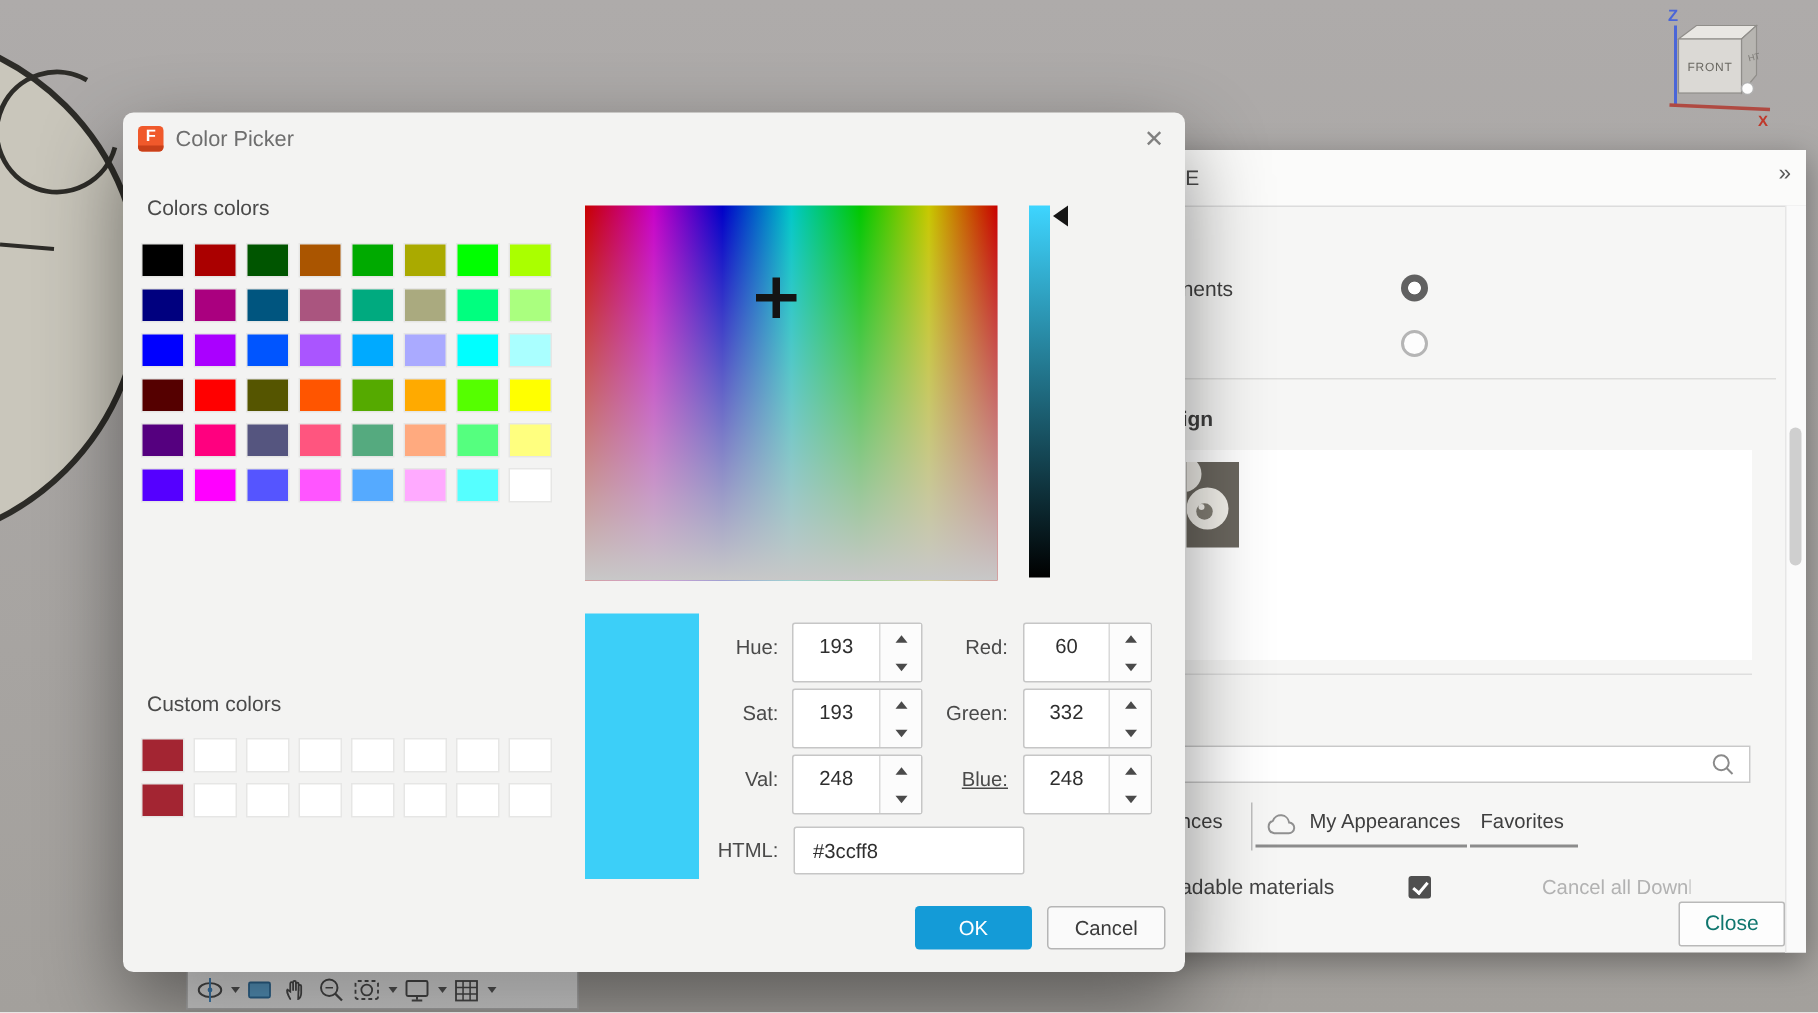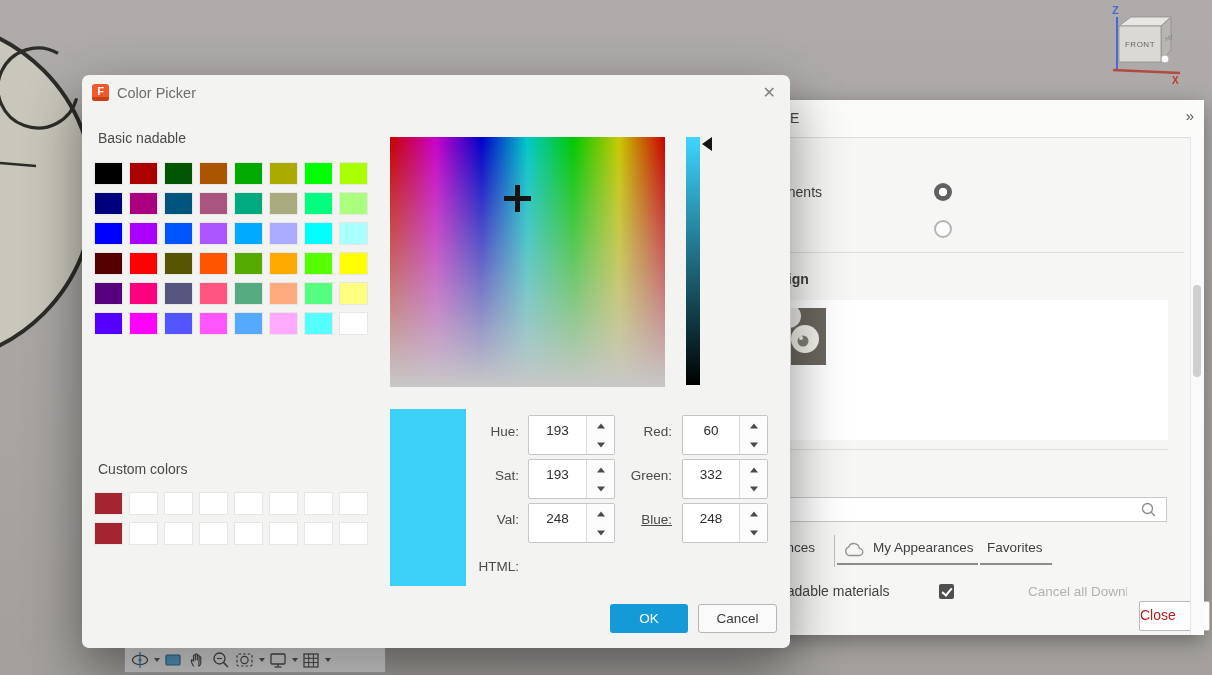--- a/index.html
+++ b/index.html
@@ -36,21 +36,21 @@
   .materials-label{position:absolute;left:19px;top:483px;height:17px;overflow:hidden;
                    font-size:14px;color:#434343;}
   .dl-check{position:absolute;left:179px;top:484px;width:15px;height:15px;background:#4f4f4f;
             border-radius:2px;}
   .dl-check::after{content:"";position:absolute;left:5px;top:2px;width:4px;height:8px;
             border-right:2px solid #fff;border-bottom:2px solid #fff;transform:rotate(40deg);}
   .cancel-dl{position:absolute;left:268px;top:484px;width:99px;height:15px;overflow:hidden;
              font-size:13.5px;color:#b2b2b2;white-space:nowrap;}
   .close-btn{position:absolute;left:359px;top:501px;width:71px;height:30px;background:#fdfdfd;
              border:1px solid #b9b9b9;border-radius:2px;box-sizing:border-box;
-             font-size:14px;color:#b91c1c;line-height:27px;cursor:default;margin-left:20px;}
+             font-size:14px;color:#0f766e;text-align:center;line-height:27px;cursor:default;}
   .pscroll{position:absolute;right:0;top:37px;width:13px;bottom:0;background:#fafafa;
            border-left:1px solid #e6e6e6;}
   .pscroll-thumb{position:absolute;left:2px;top:148px;width:8px;height:92px;background:#cfcfcf;
            border-radius:4px;}
 
   
   .navbar{position:absolute;left:124px;top:646px;width:262px;height:27px;
           background:linear-gradient(#efefef,#d4d4d4);border:1px solid #a9a9a9;box-sizing:border-box;
           display:flex;align-items:center;padding:0 3px;}
   .nav-ico{width:24px;height:22px;display:flex;align-items:center;justify-content:center;}
@@ -226,21 +226,21 @@
         </svg>
     </span>
     <span class="caret"></span>
   </div>
 
   <div class="dialog">
     <div class="app-icon">F</div>
     <span class="dlg-title">Color Picker</span>
     <span class="dlg-close">✕</span>
 
-    <span class="sec-label" style="left:16px;top:55px;">Basic nadable</span>
+    <span class="sec-label" style="left:16px;top:55px;">Colors colors</span>
     <div id="basic-grid" class="cgrid" style="left:13px;top:88px;">
         <div class="swatch" style="background: rgb(0, 0, 0);"></div>
         <div class="swatch" style="background: rgb(170, 0, 0);"></div>
         <div class="swatch" style="background: rgb(0, 85, 0);"></div>
         <div class="swatch" style="background: rgb(170, 85, 0);"></div>
         <div class="swatch" style="background: rgb(0, 170, 0);"></div>
         <div class="swatch" style="background: rgb(170, 170, 0);"></div>
         <div class="swatch" style="background: rgb(0, 255, 0);"></div>
         <div class="swatch" style="background: rgb(170, 255, 0);"></div>
         <div class="swatch" style="background: rgb(0, 0, 127);"></div>
@@ -356,18 +356,19 @@
     <span class="flabel" style="left:520px;top:428px;width:70px;text-decoration:underline;">Blue:</span>
     <div class="spin" style="left:600px;top:428px;width:86px;">
       <div class="spin-val">248</div>
       <div class="spin-btns">
           <div class="spin-up"></div>
           <div class="spin-dn"></div>
         </div>
     </div>
 
     <span class="flabel" style="left:365px;top:477px;width:72px;height:30px;line-height:30px;">HTML:</span>
+    <input class="html-input" value="#3ccff8" style="">
 
     <div class="btn-ok" style="background: rgb(20, 155, 215);">OK</div>
     <div class="btn btn-cancel">Cancel</div>
   </div>
 
 </div>
 
 </body></html>

